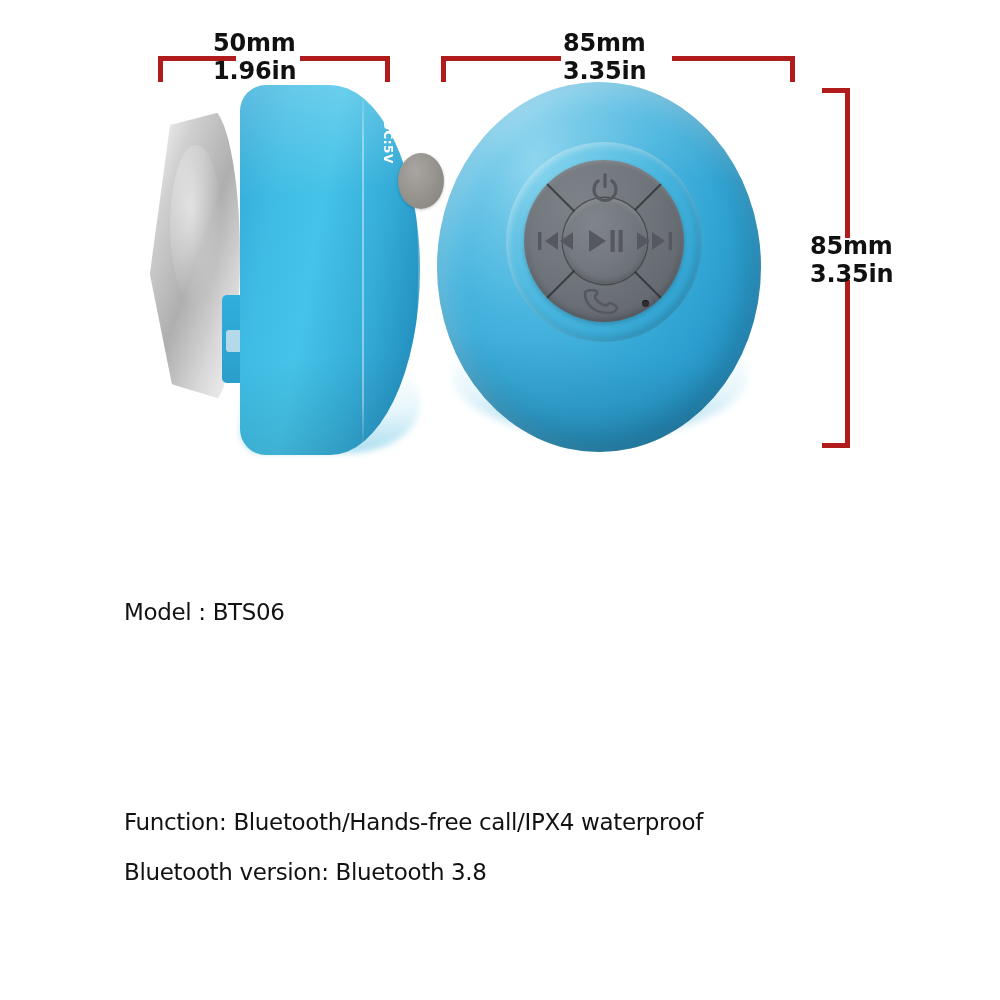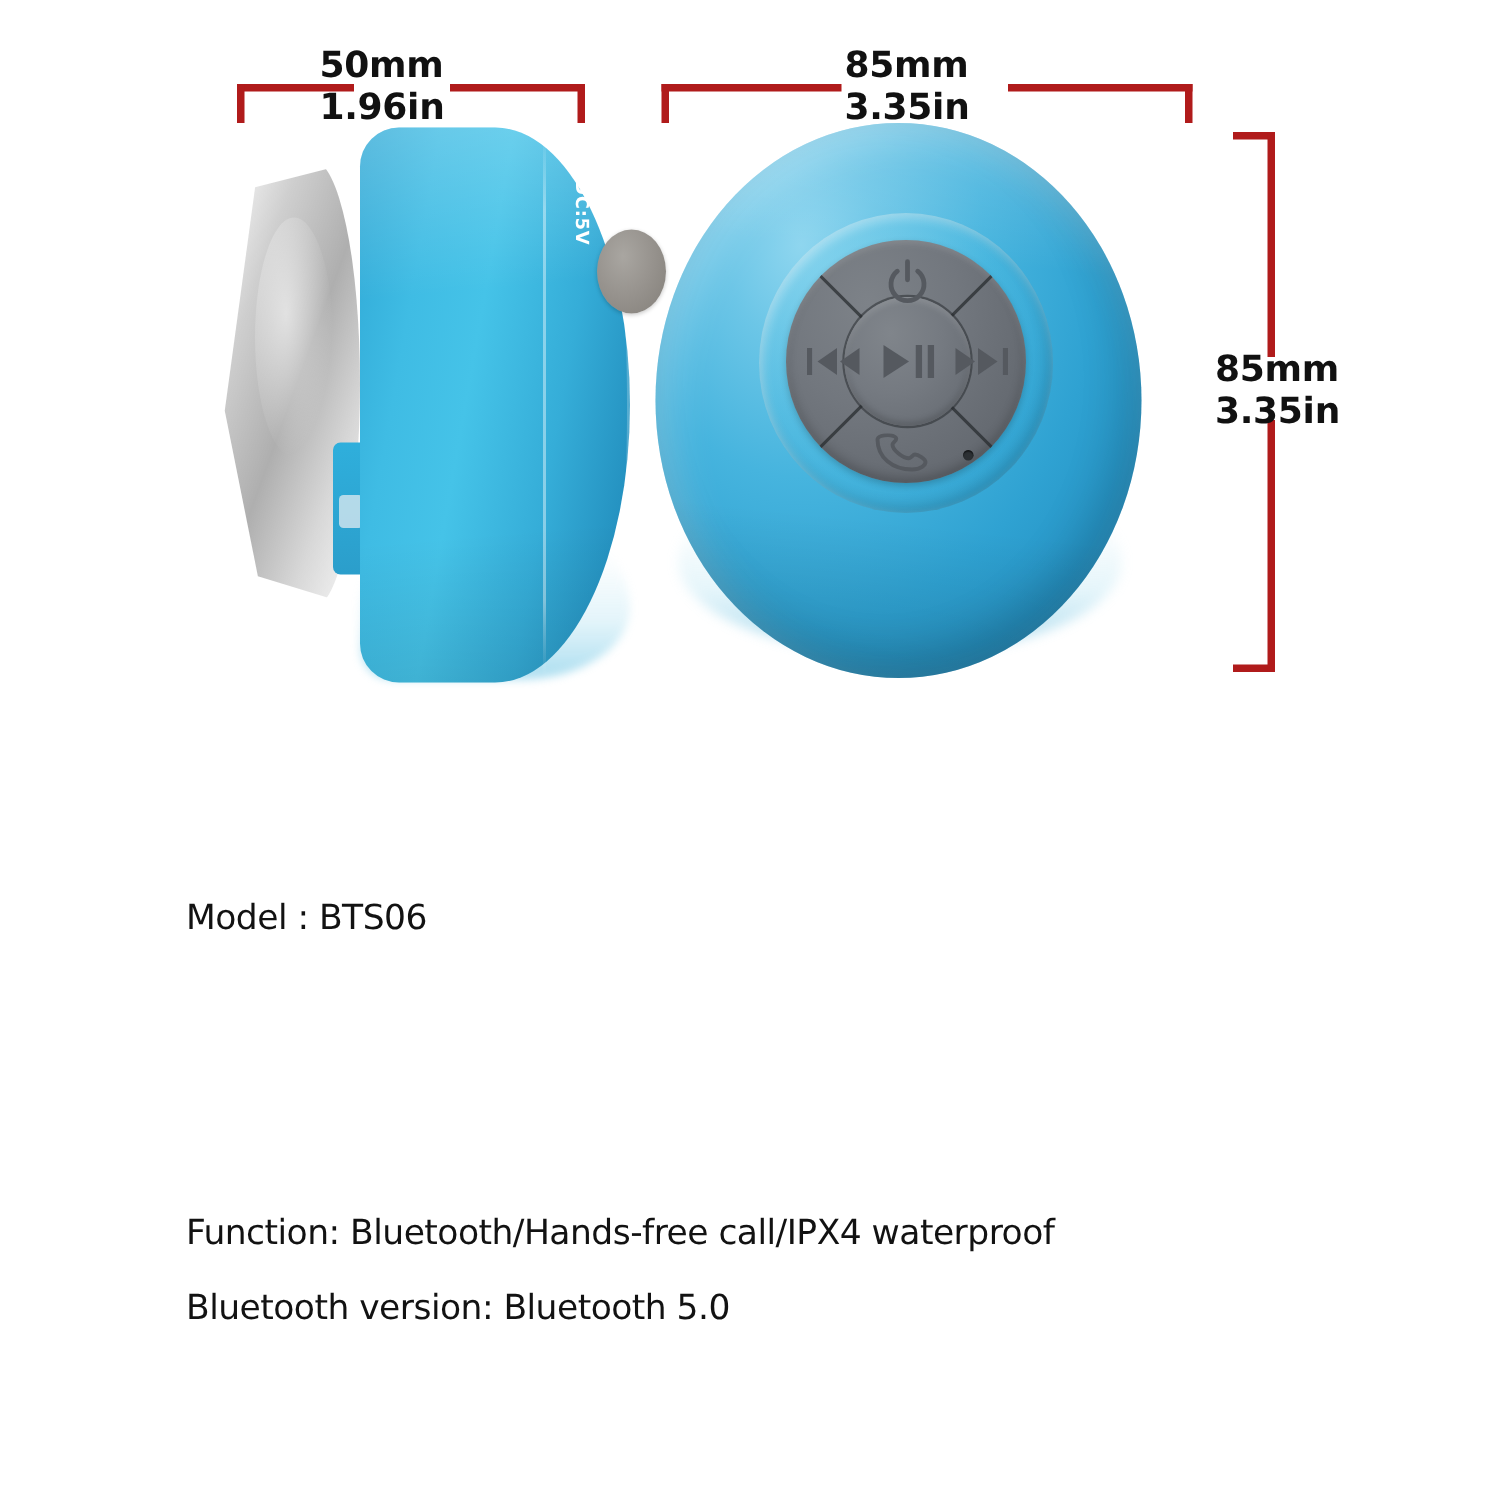--- a/index.html
+++ b/index.html
@@ -492,17 +492,17 @@
     <div class="spec-row" id="spec-row-0">
       <span class="spec-item" id="spec-0-0">Model : BTS06</span>
     </div>
 
 
     <div class="spec-row" id="spec-row-2">
       <span class="spec-item" id="spec-2-0">Function: Bluetooth/Hands-free call/IPX4 waterproof</span>
     </div>
 
     <div class="spec-row" id="spec-row-3">
-      <span class="spec-item" id="spec-3-0">Bluetooth version: Bluetooth 5.0</span>
+      <span class="spec-item" id="spec-3-0">Bluetooth version: Bluetooth 3.8</span>
     </div>
 
   </div>
 </div>
 
 </body></html>

